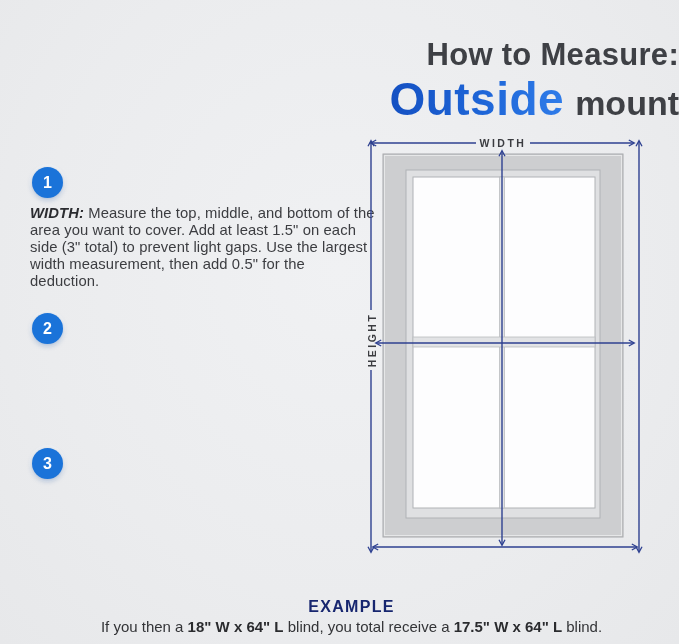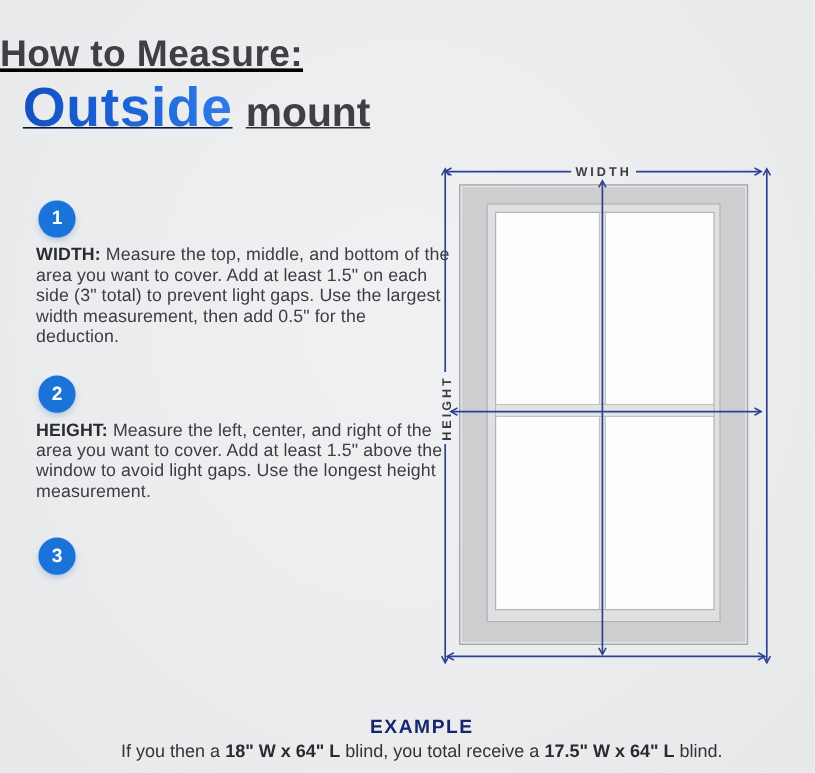--- a/index.html
+++ b/index.html
@@ -4,21 +4,21 @@
 <style>
   html,body { margin:0; padding:0; }
   .page {
     position:relative; width:679px; height:644px; overflow:hidden;
     background: radial-gradient(ellipse at 50% 42%, #f0f1f3 0%, #ebecee 62%, #e7e8ea 100%);
     font-family:"Liberation Sans", sans-serif;
     -webkit-font-smoothing:antialiased;
   }
 
   
-  .title-block { position:absolute; top:26px; left:0; width:100%; text-align:left;text-decoration:underline; }
+  .title-block { position:absolute; top:36px; left:0; width:100%; text-align:right; }
   .title-line1 { font-size:31px; line-height:38px; font-weight:700; color:#3e4045; letter-spacing:0.3px; }
   .title-line2 { line-height:48px; margin-top:1px;margin-left:19px; }
   .title-accent {
     font-size:46px; font-weight:800; letter-spacing:0.5px;
     background:linear-gradient(90deg,#1450c2 0%, #1e66d8 55%, #2f7ce9 100%);
     -webkit-background-clip:text; background-clip:text;
     -webkit-text-fill-color:transparent; color:transparent;
   }
   .title-rest { font-size:34px; font-weight:700; color:#3e4045; margin-left:11px; }
 
@@ -33,21 +33,21 @@
     background:#1a73d9;
     box-shadow:0 2px 5px rgba(40,90,160,0.35), 0 0 0 3px rgba(255,255,255,0.25);
     color:#ffffff; font-size:16px; font-weight:700;
     display:flex; align-items:center; justify-content:center;
     margin-left:2px;
   }
   .step-text {
     margin-top:7px; width:348px;
     font-size:14.8px; line-height:17px; color:#3c3d41; letter-spacing:0.1px;
   }
-  .step-label { font-weight:700; color:#2b2c30; }
+  .step-label { font-weight:700; color:#2b2c30;font-style:italic; }
 
   
   .diagram { position:absolute; left:358px; top:128px; width:292px; height:440px; }
 
   
   .footer { position:absolute; left:12px; top:597px; width:100%; text-align:center; }
   .example-heading { font-size:16px; line-height:19px; font-weight:700; color:#17266f; letter-spacing:1.3px; }
   .example-line { margin-top:2px; font-size:15px; line-height:18px; color:#333437; }
   .example-bold { font-weight:700; color:#2a2b2e; }
 </style>
@@ -65,21 +65,20 @@
 
   <div class="steps">
 
     <div class="step step-1">
       <div class="step-circle">1</div>
       <div class="step-text"><span class="step-label">WIDTH:</span><span> Measure the top, middle, and bottom of the area you want to cover. Add at least 1.5" on each side (3" total) to prevent light gaps. Use the largest width measurement, then add 0.5" for the deduction.</span></div>
     </div>
 
     <div class="step step-2">
       <div class="step-circle">2</div>
-      <div class="step-text"><span class="step-label">HEIGHT:</span><span> Measure the left, center, and right of the area you want to cover. Add at least 1.5" above the window to avoid light gaps. Use the longest height measurement.</span></div>
     </div>
 
     <div class="step step-3">
       <div class="step-circle">3</div>
     </div>
 
   </div>
 
   <div class="diagram">
     <svg width="292" height="440" viewBox="0 0 292 440" xmlns="http://www.w3.org/2000/svg">

